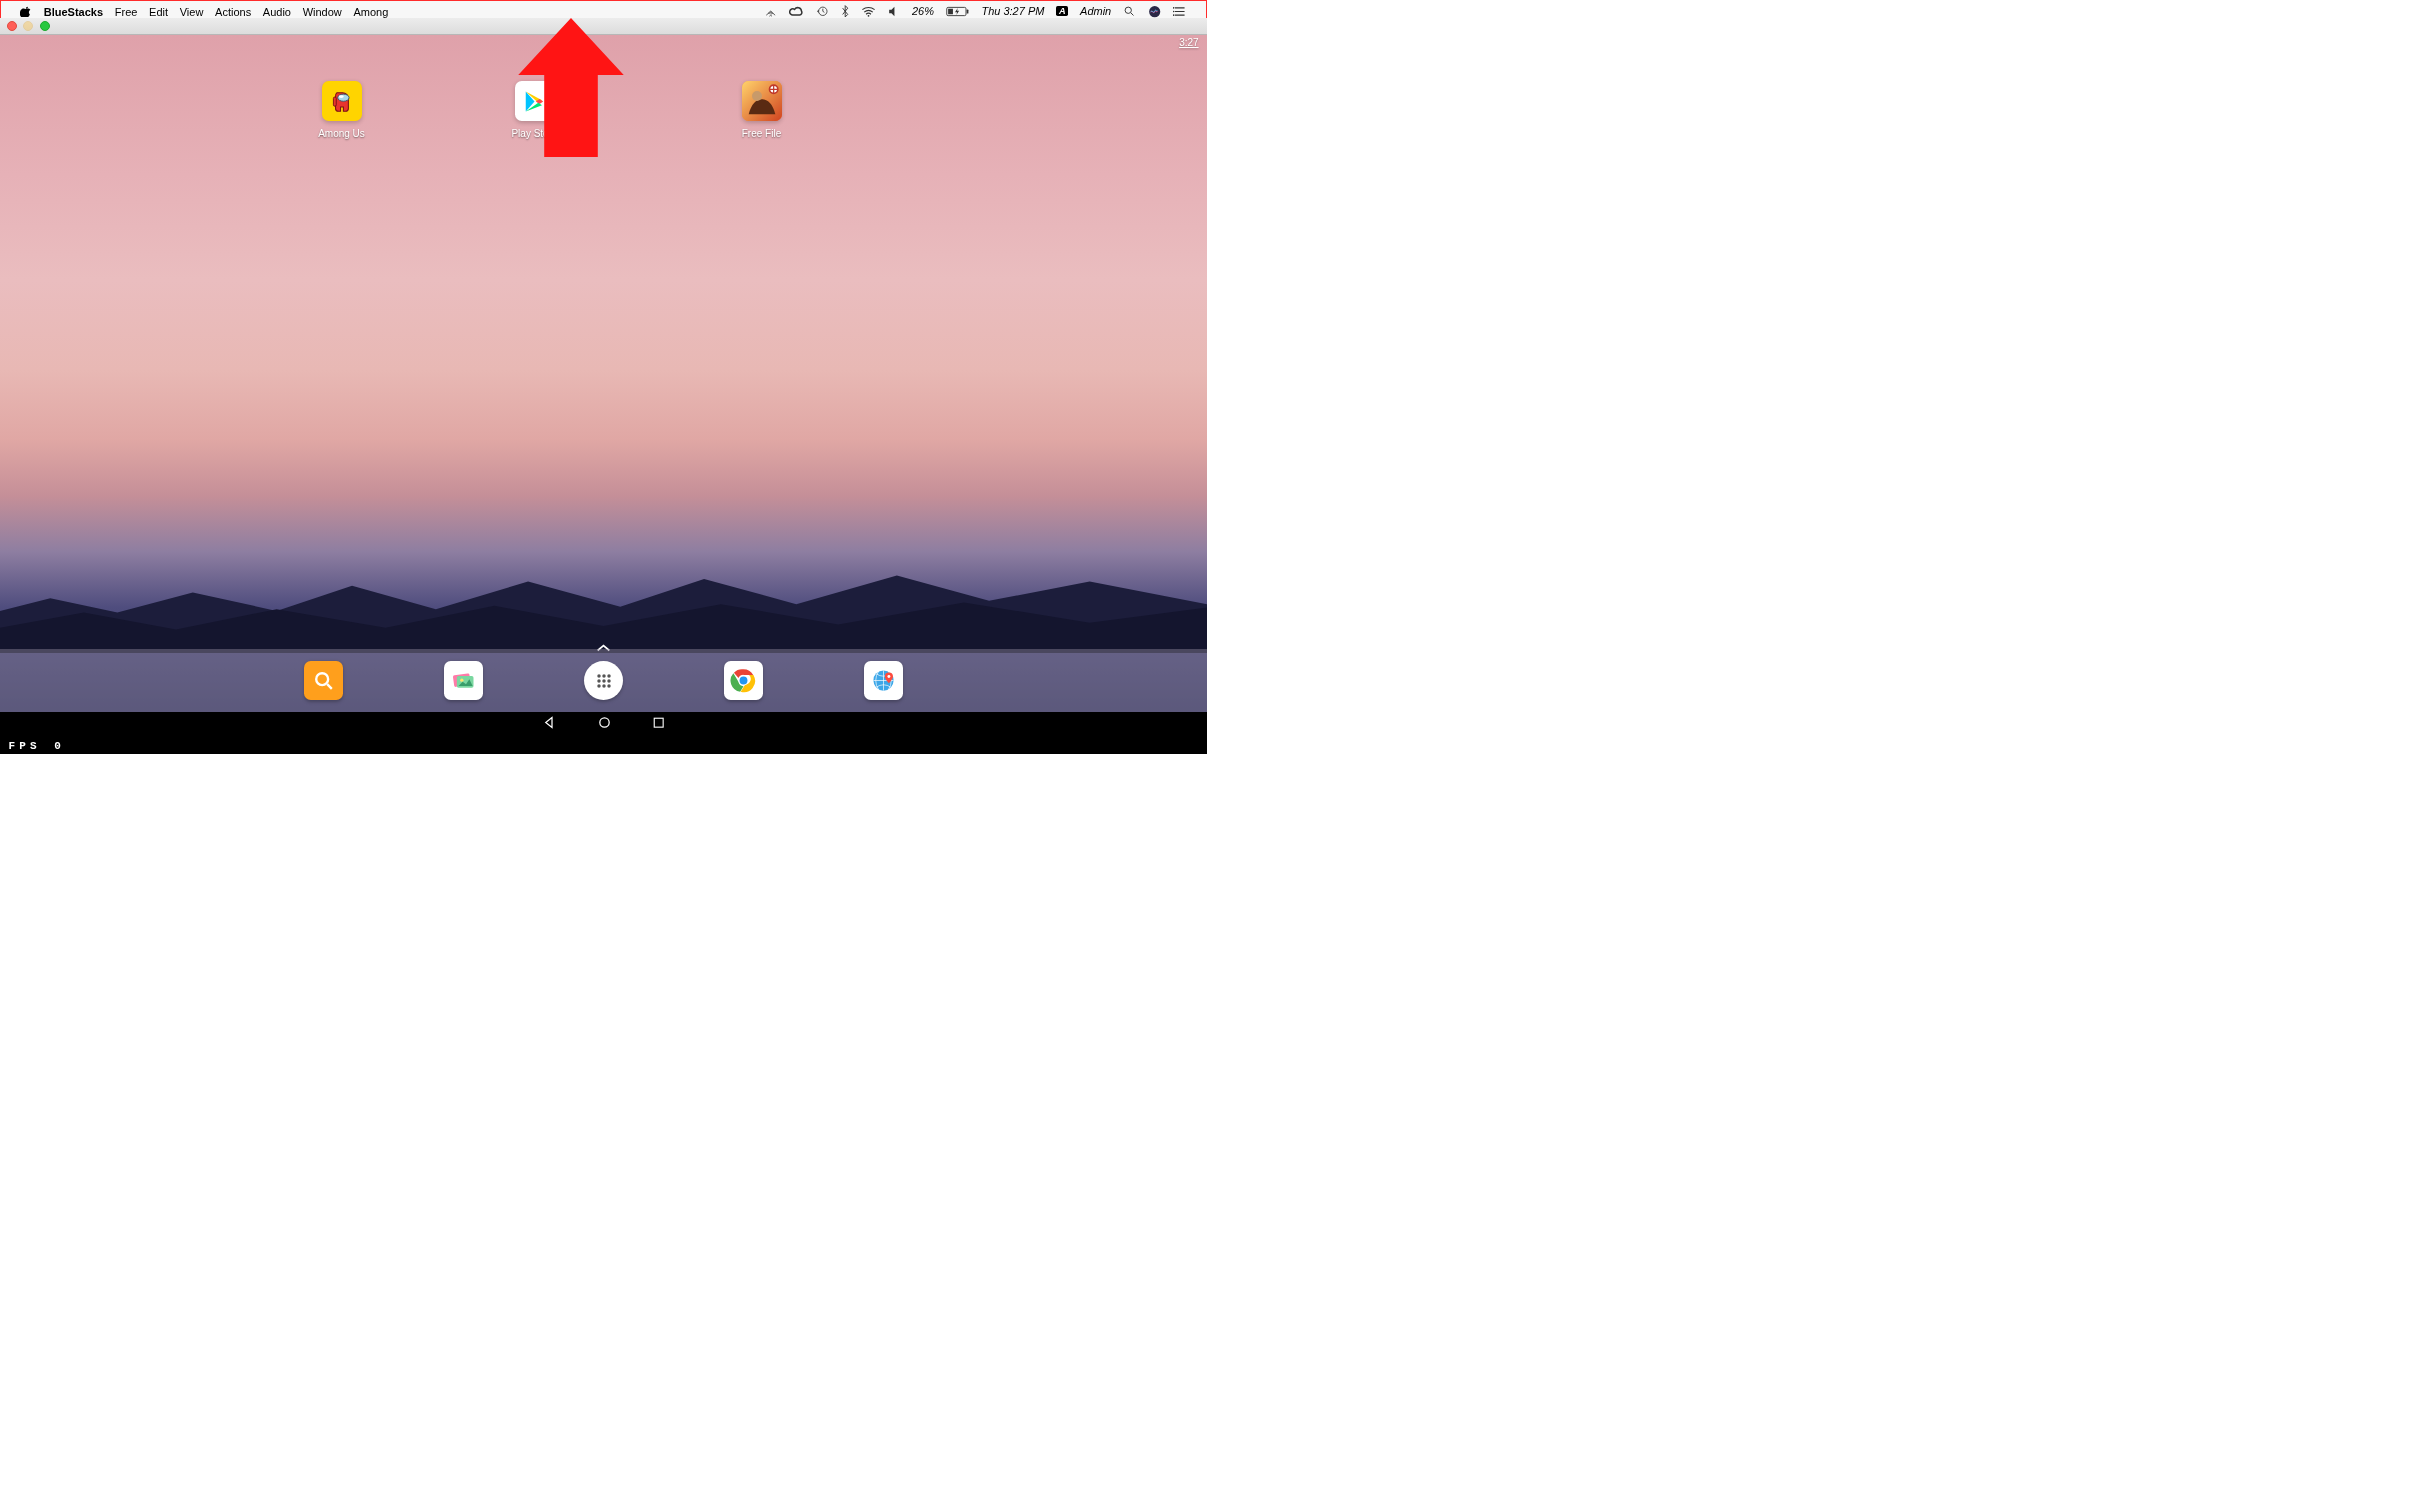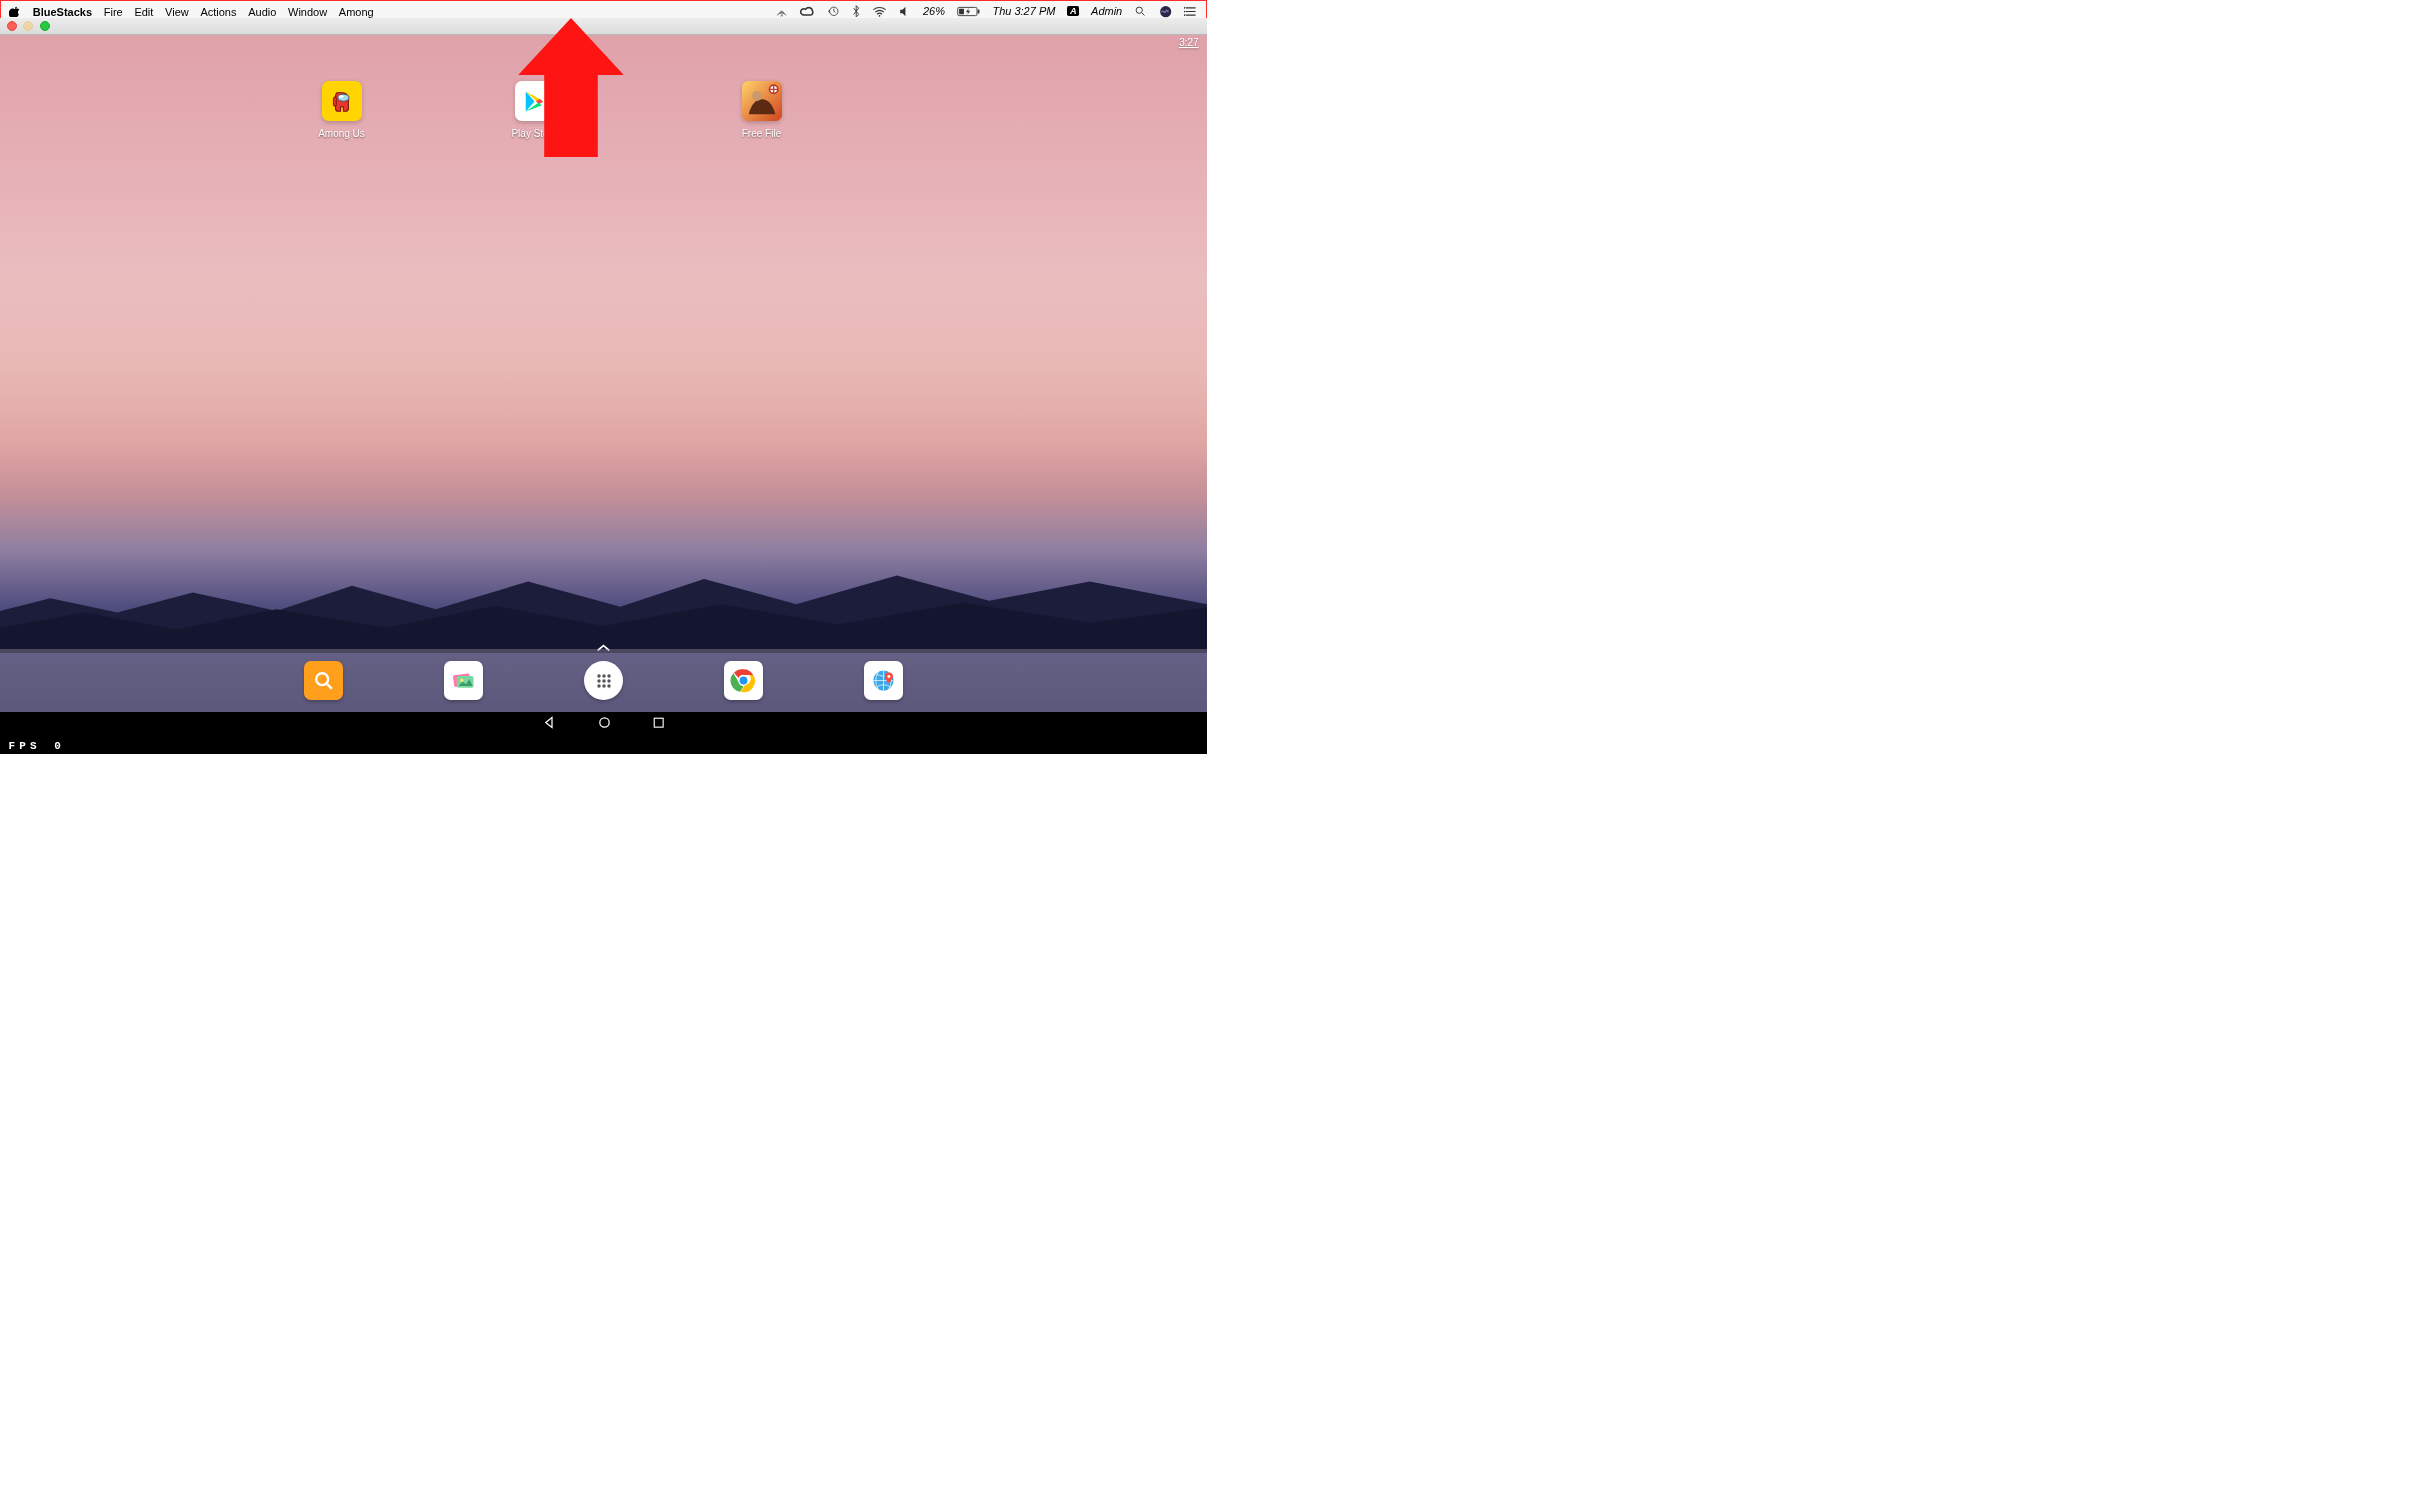--- a/index.html
+++ b/index.html
@@ -7,21 +7,21 @@
   body { overflow: hidden; }
 
   .root { position: relative; width: 1207px; height: 754px; background: #000; }
 
   
   .menubar {
     position: absolute; top: 0; left: 0; right: 0; height: 23px;
     background: #f7f7f7;
     display: flex; align-items: center; justify-content: space-between;
     font-size: 11px; color: #000;
-    padding: 0 5px;
+    padding: 0 16px;
     border: 1.7px solid #ff2b2b;
   }
   .menubar .left { display: flex; align-items: center; gap: 11.7px; padding-left: 3.4px; }
   .menubar .right { display: flex; align-items: center; gap: 12px; padding-right: 3.4px; font-style: italic; }
   .menubar .appname { font-weight: 700; }
   .menubar .item { cursor: default; }
   .menubar svg { display: block; }
 
   
   .titlebar {
@@ -124,21 +124,21 @@
 <div class="root">
 
   <div class="menubar">
     <div class="left">
       <span>
         <svg width="11.7" height="11.7" viewBox="0 0 24 24">
             <path fill="#000" d="M16.4 1.4c0 1.1-.4 2.1-1.1 2.9-.8.9-2.1 1.6-3.3 1.5-.1-1.1.5-2.3 1.2-3 .8-.9 2.2-1.5 3.2-1.4zM20.3 17.4c-.6 1.3-.9 1.9-1.7 3-1.1 1.6-2.6 3.6-4.5 3.6-1.7 0-2.1-1.1-4.4-1.1-2.3 0-2.8 1.1-4.5 1.1-1.9 0-3.3-1.8-4.4-3.4C-1 16.4-.3 11.1 1.6 8.3c1.3-2 3.4-3.2 5.3-3.2 2 0 3.2 1.1 4.8 1.1 1.6 0 2.5-1.1 4.8-1.1 1.7 0 3.5.9 4.8 2.5-4.2 2.3-3.5 8.3-1 9.8z"></path>
           </svg>
       </span>
       <span class="appname item">BlueStacks</span>
-      <span class="item">Fire</span>
+      <span class="item">Free</span>
       <span class="item">Edit</span>
       <span class="item">View</span>
       <span class="item">Actions</span>
       <span class="item">Audio</span>
       <span class="item">Window</span>
       <span class="item">Among</span>
     </div>
     <div class="right">
       <span>
         <svg width="13.4" height="11.7" viewBox="0 0 24 20" style="font-size:13px">

